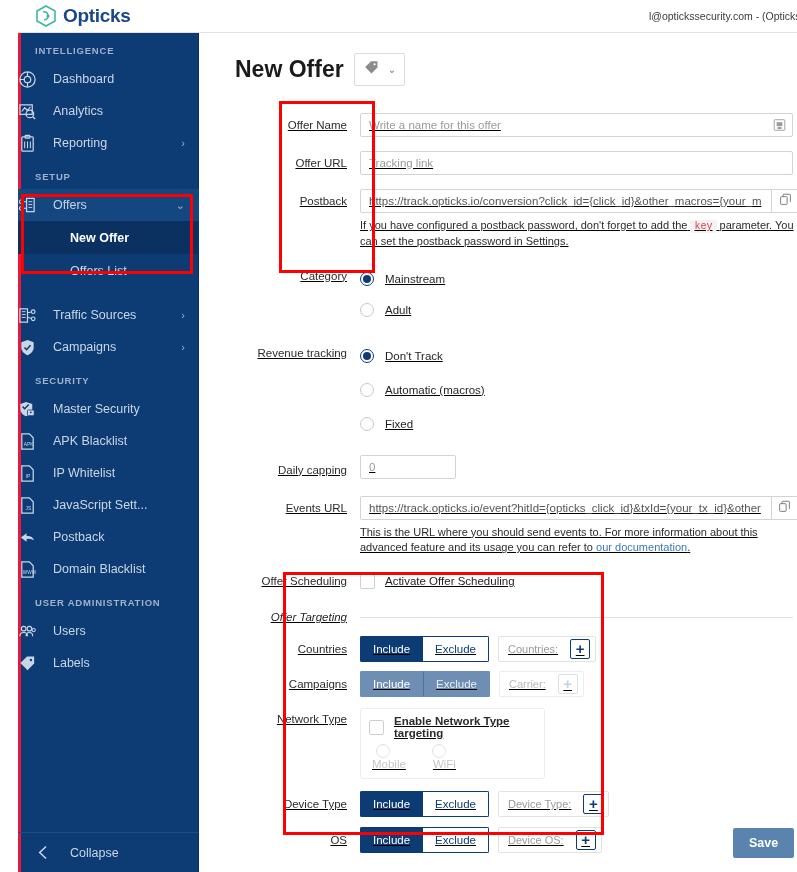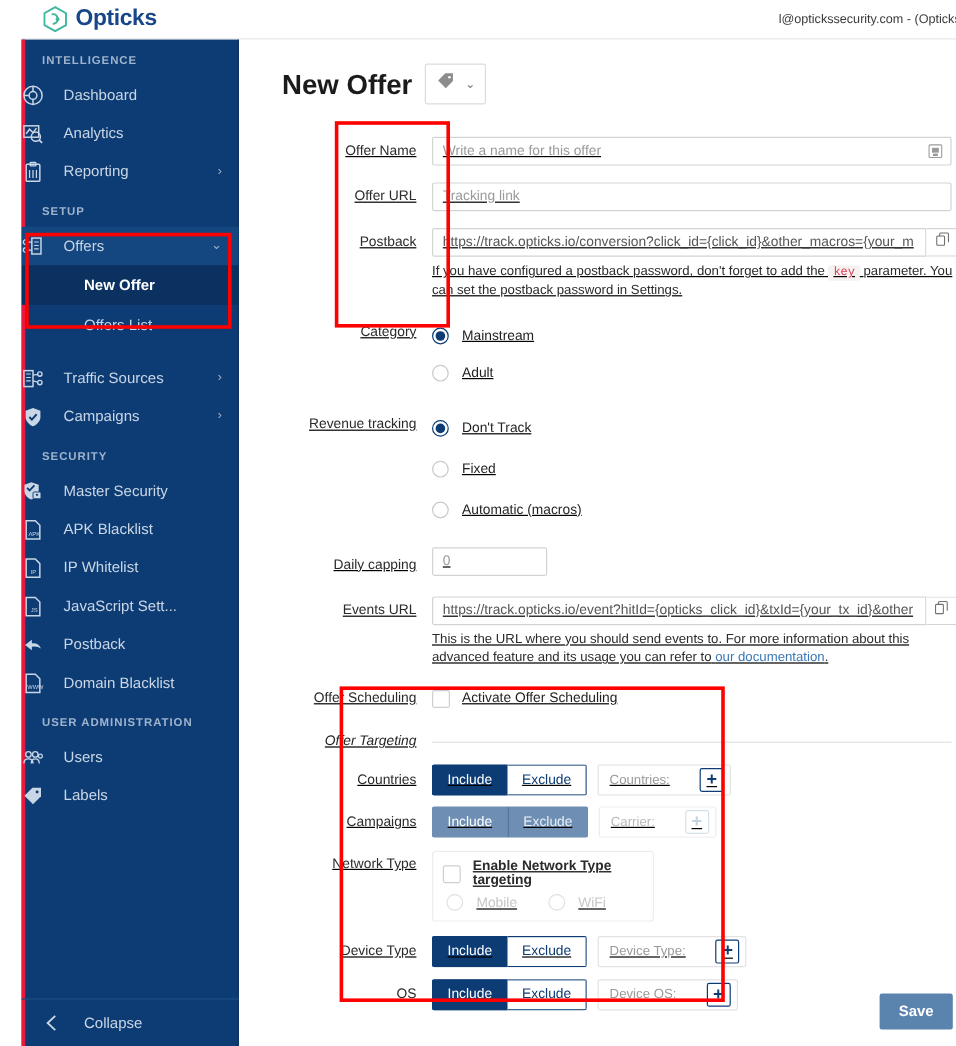--- a/index.html
+++ b/index.html
@@ -136,35 +136,35 @@
     font-size:11.5px; padding:0 12px; height:26px; display:flex; align-items:center;
     justify-content:center; cursor:pointer; border:1px solid #0d3c75;
   }
   .seg-btn.sel { background:#0d3c75; color:#fff; border-color:#0d3c75; }
   .seg-btn.unsel { background:#fff; color:#0d3c75; border-left:none; }
   .seg.disabled .seg-btn.sel { background:#6e8fb3; color:#ffffff; border-color:#6e8fb3; }
   .seg.disabled .seg-btn.unsel { background:#6e8fb3; color:#e8eef5; border-color:#6e8fb3; border-left:1px solid #4e7299;}
 
   .pick {
     margin-left:9px; border:1px solid #e2e2e2; border-radius:2px; background:#fff;
-    height:26px; display:flex; align-items:center; padding:0 5px 0 9px; gap:25px;
+    height:26px; display:flex; align-items:center; padding:0 5px 0 9px; gap:12px;
   }
   .pick-lbl { font-size:11px; color:#9a9a9a; }
   .plus {
     width:20px; height:20px; border:1px solid #0d3c75; border-radius:2px;
     color:#0d3c75; font-size:15px; font-weight:bold; line-height:17px;
     text-align:center; cursor:pointer; background:#fff;
   }
   .pick.disabled { border-color:#ededed; }
   .pick.disabled .plus { border-color:#d6e2ea; color:#c3d4e0; }
   .pick.disabled .pick-lbl { color:#b9b9b9; }
 
   .nt-box { border:1px solid #ededed; border-radius:3px; padding:6px 10px 8px 8px; width:185px; }
   .nt-sub { display:flex; align-items:center; gap:26px; margin-top:5px; padding-left:3px; }
-  .nt-opt { display:flex; align-items:flex-end; }
+  .nt-opt { display:flex; align-items:center;flex-direction:column; }
   .nt-opt .radio { border-color:#e0e0e0; }
   .nt-opt .nt-lbl { font-size:11.5px; color:#c6c6c6; }
   .nt-head { display:flex; align-items:center; }
   .nt-head .chk { border-color:#cfcfcf; }
   .nt-head .chk-lbl { font-weight:bold; font-size:11.5px; color:#2b2b2b; }
 
   .save-btn {
     position:absolute; right:21px; bottom:14px;
     width:61px; height:30px; background:#5a84ad; color:#fff;
     font-size:12.5px; font-weight:bold;
@@ -462,25 +462,25 @@
 
       <div class="row" style="margin-top:16px;">
         <div class="lab">Revenue tracking</div>
         <div class="fld">
           <div class="radio-row">
             <span class="radio on"></span>
             <span class="radio-lbl">Don't Track</span>
           </div>
           <div class="radio-row" style="margin-top:4px;">
             <span class="radio"></span>
-            <span class="radio-lbl">Fixed</span>
+            <span class="radio-lbl">Automatic (macros)</span>
           </div>
           <div class="radio-row" style="margin-top:4px;">
             <span class="radio"></span>
-            <span class="radio-lbl">Automatic (macros)</span>
+            <span class="radio-lbl">Fixed</span>
           </div>
         </div>
       </div>
 
       <div class="row" style="margin-top:16px;align-items:center;">
         <div class="lab">Daily capping</div>
         <div class="fld">
           <div class="inp" style="width:96px;">0</div>
         </div>
       </div>

